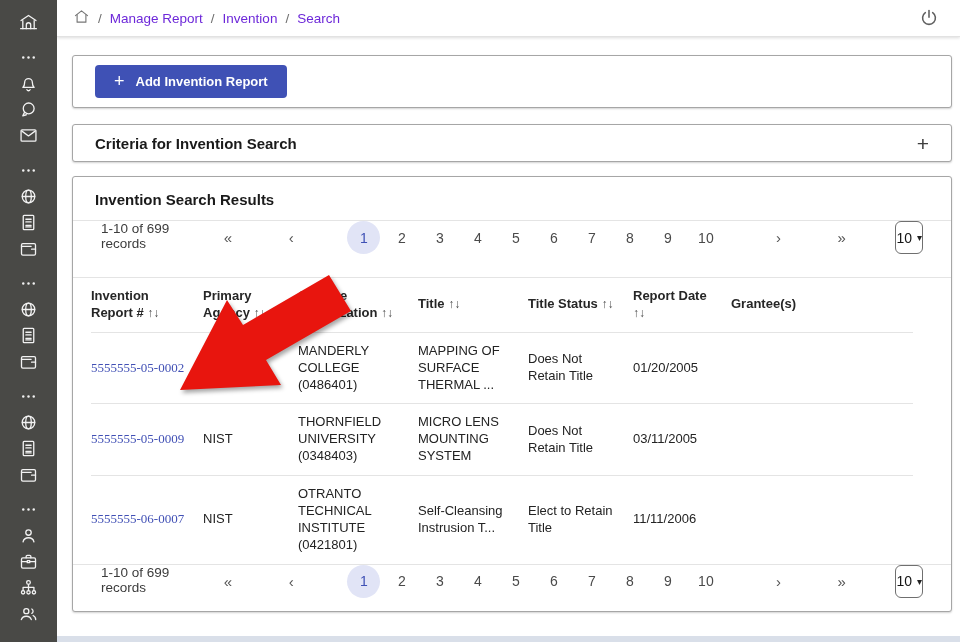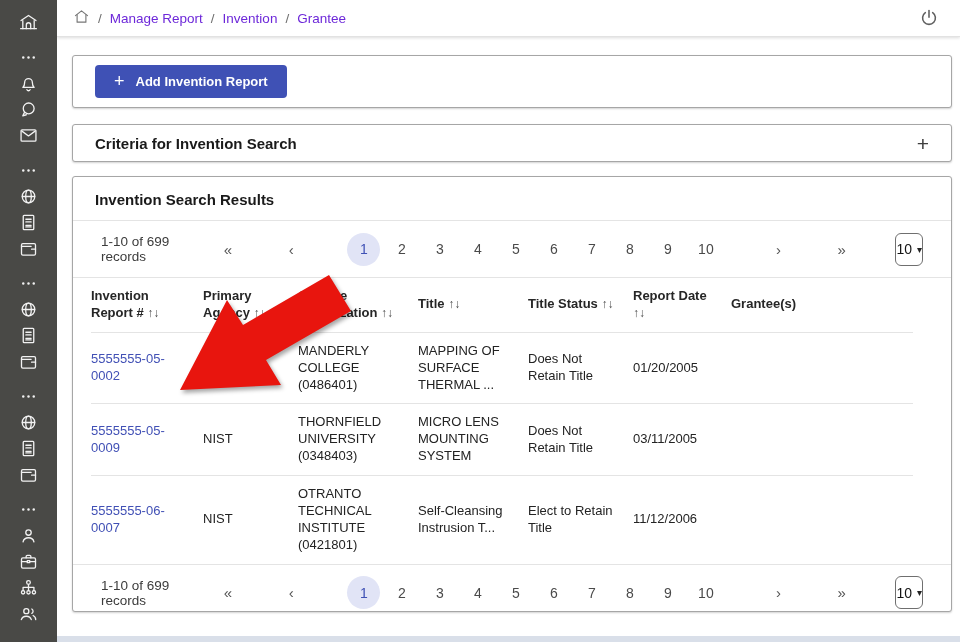--- a/index.html
+++ b/index.html
@@ -33,40 +33,40 @@
 
   #panel-criteria{top:124px;height:38px;display:flex;align-items:center;justify-content:space-between;padding:0 22px;}
   .panel-title{font-size:15px;font-weight:bold;color:#1a1a1a;}
   .expand-plus{font-size:21px;font-weight:300;color:#3e3e3e;cursor:pointer;line-height:1;}
 
   #panel-results{top:176px;height:436px;overflow:hidden;}
   .results-title{padding:14px 22px 11px 22px;}
   .divider{height:1px;background:#e4e4e4;}
 
   
-  .pager{display:flex;align-items:center;height:56px;padding:0 28px;gap:44px;}
+  .pager{display:flex;align-items:flex-start;height:56px;padding:0 28px;gap:44px;}
   .pager .sum{width:170px;font-size:13.5px;color:#3c3c3c;}
   .pg{width:33px;height:33px;margin:0 2.5px;display:flex;align-items:center;justify-content:center;
     font-size:14px;color:#4a4a4a;cursor:pointer;border-radius:50%;}
   .pg.current{background:#e1e4f6;color:#3f51b5;}
   .pg.ctrl{font-size:15px;color:#555;}
   .sizer{margin-left:auto;width:46px;height:31px;border:1.5px solid #6f6f6f;border-radius:6px;
     display:flex;align-items:center;justify-content:center;gap:5px;font-size:14px;color:#141414;cursor:pointer;background:#fff;}
   .sizer .caret{font-size:10px;color:#222;}
 
   
   table.results{border-collapse:collapse;margin-left:18px;width:822px;table-layout:fixed;}
   th{font-size:13px;font-weight:bold;color:#262626;text-align:left;vertical-align:middle;
     padding:10px 12px 10px 0;line-height:1.3;}
   th .sort{color:#4c4c4c;font-size:12px;display:none;white-space:nowrap;}
   th.sortable{cursor:pointer;}
   th.sortable .sort{display:inline;}
   td{font-size:13px;color:#232323;vertical-align:middle;padding:10px 12px 10px 0;line-height:1.3;}
   tbody tr{border-top:1px solid #e4e4e4;}
-  a.rep-link{color:#4150b5;text-decoration:none;cursor:pointer;}
+  a.rep-link{color:#4150b5;text-decoration:none;cursor:pointer;font-family:Liberation Serif, serif;}
 
   .bottom-strip{position:absolute;left:57px;top:636px;width:903px;height:6px;background:#d9dfe9;}
 
   
   .arrow-overlay{position:absolute;left:0;top:0;width:960px;height:642px;pointer-events:none;z-index:30;}
   .arrow-overlay polygon{filter:drop-shadow(2px 3px 2px rgba(0,0,0,.35));}
 </style>
 </head>
 <body>
 
@@ -298,21 +298,21 @@
       <span class="crumb-group">
             <span class="sep">/</span>
             <a class="crumb">Manage Report</a>
           </span>
           <span class="crumb-group">
             <span class="sep">/</span>
             <a class="crumb">Invention</a>
           </span>
           <span class="crumb-group">
             <span class="sep">/</span>
-            <a class="crumb">Grantee</a>
+            <a class="crumb">Search</a>
           </span>
         </span>
     </div>
     <div class="power">
       <svg viewBox="0 0 24 24" width="22" height="22" fill="none" stroke="#5f5f5f" stroke-width="1.7" stroke-linecap="round">
           <path d="M12 3.8v7.4"></path>
           <path d="M8 6.2a7 7 0 1 0 8 0"></path>
         </svg>
     </div>
   </header>
@@ -423,21 +423,21 @@
             <td>Does Not Retain Title</td>
             <td>03/11/2005</td>
             <td></td>
           </tr>
           <tr>
             <td><a class="rep-link">5555555-06-0007</a></td>
             <td>NIST</td>
             <td>OTRANTO TECHNICAL INSTITUTE (0421801)</td>
             <td>Self-Cleansing Instrusion T...</td>
             <td>Elect to Retain Title</td>
-            <td>11/12/2006</td>
+            <td>11/11/2006</td>
             <td></td>
           </tr>
         </tbody>
     </table>
 
     <div class="divider"></div>
 
     <div class="pager">
       <span class="sum">1-10 of 699 records</span>
       <span class="pg ctrl">«</span>

